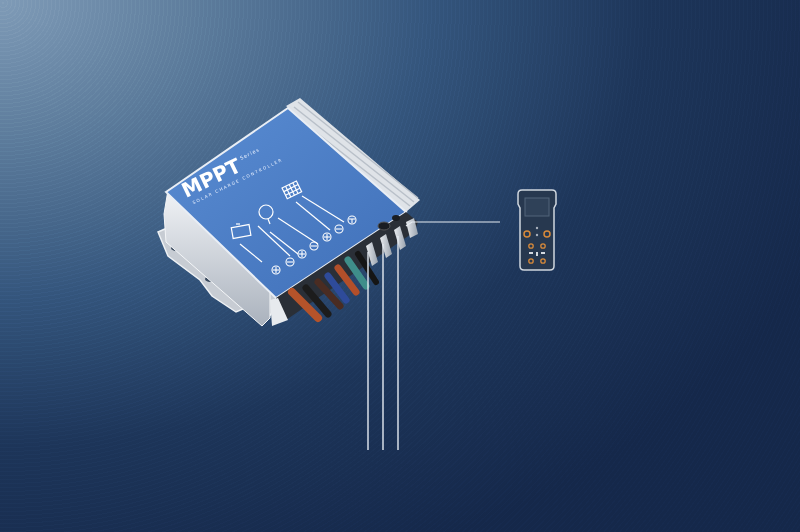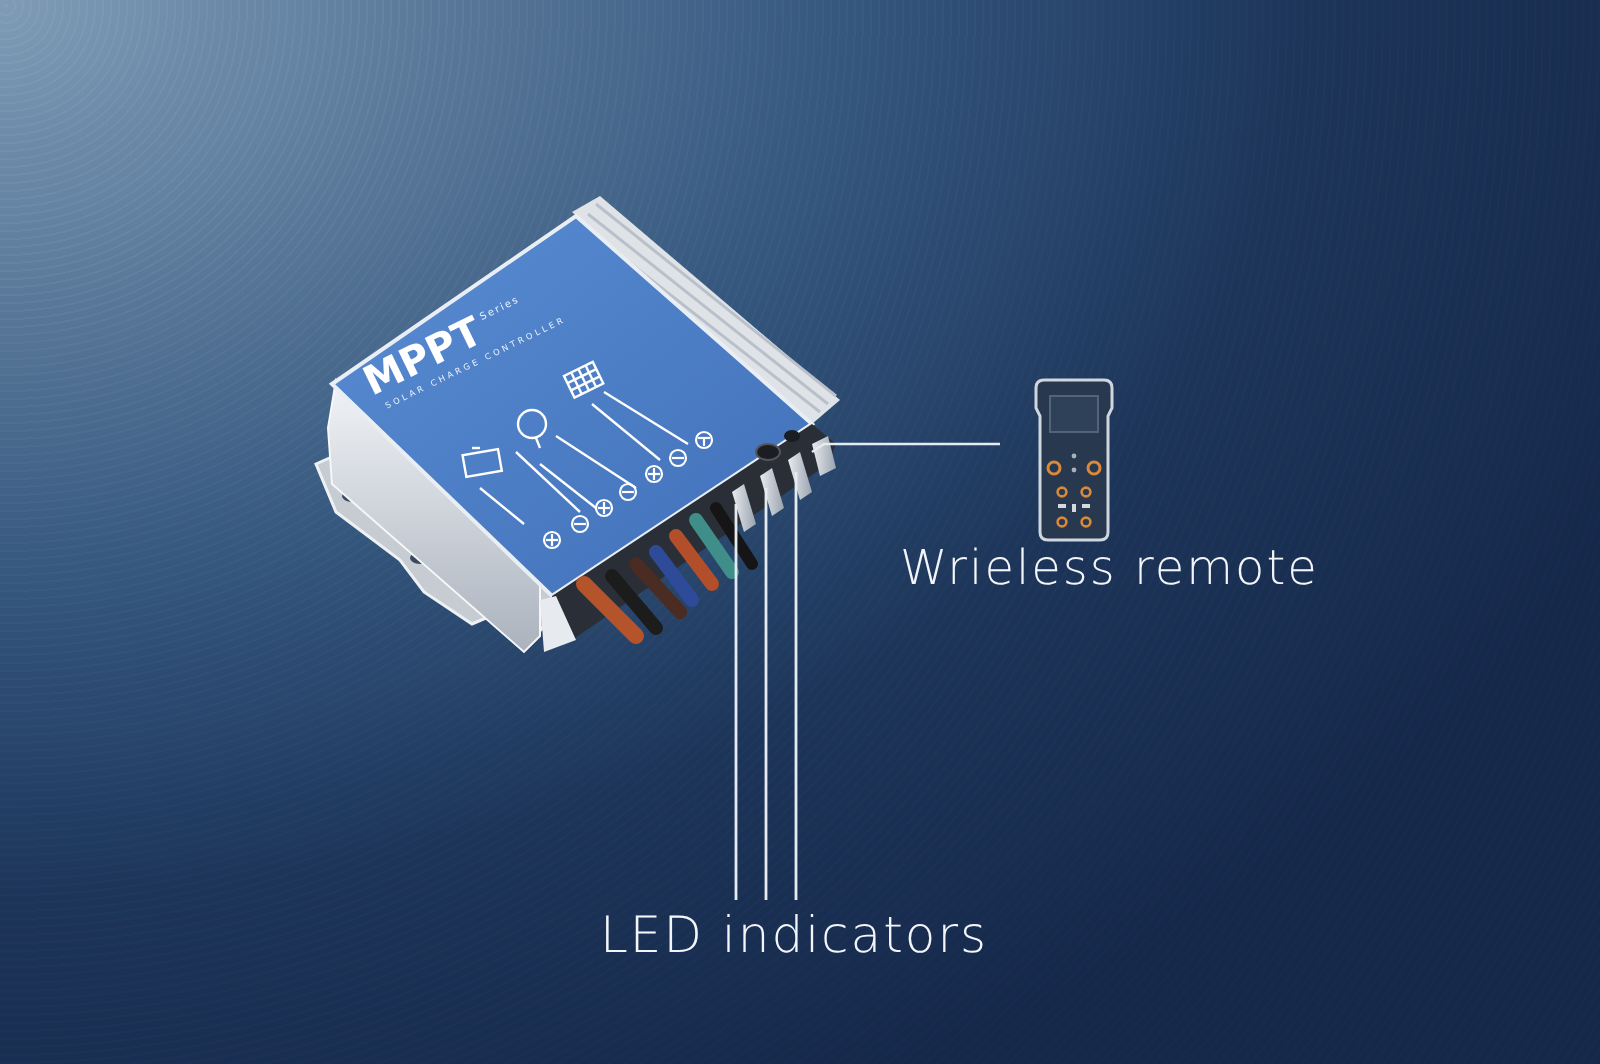--- a/index.html
+++ b/index.html
@@ -167,15 +167,13 @@
       <circle cx="15" cy="56" r="2.2" fill="none" stroke="#d88a3a" stroke-width="1.3"></circle>
       <circle cx="27" cy="56" r="2.2" fill="none" stroke="#d88a3a" stroke-width="1.3"></circle>
       <rect x="13" y="62" width="4" height="2" fill="#d4d9df"></rect>
       <rect x="25" y="62" width="4" height="2" fill="#d4d9df"></rect>
       <rect x="20" y="62" width="2" height="4" fill="#d4d9df"></rect>
       <circle cx="15" cy="71" r="2.2" fill="none" stroke="#d88a3a" stroke-width="1.3"></circle>
       <circle cx="27" cy="71" r="2.2" fill="none" stroke="#d88a3a" stroke-width="1.3"></circle>
     </g>
   </svg>
 
-  <div class="label label-remote">Wrieless remote</div>
-  <div class="label label-led">LED indicators</div>
 </div>
 
 </body></html>

